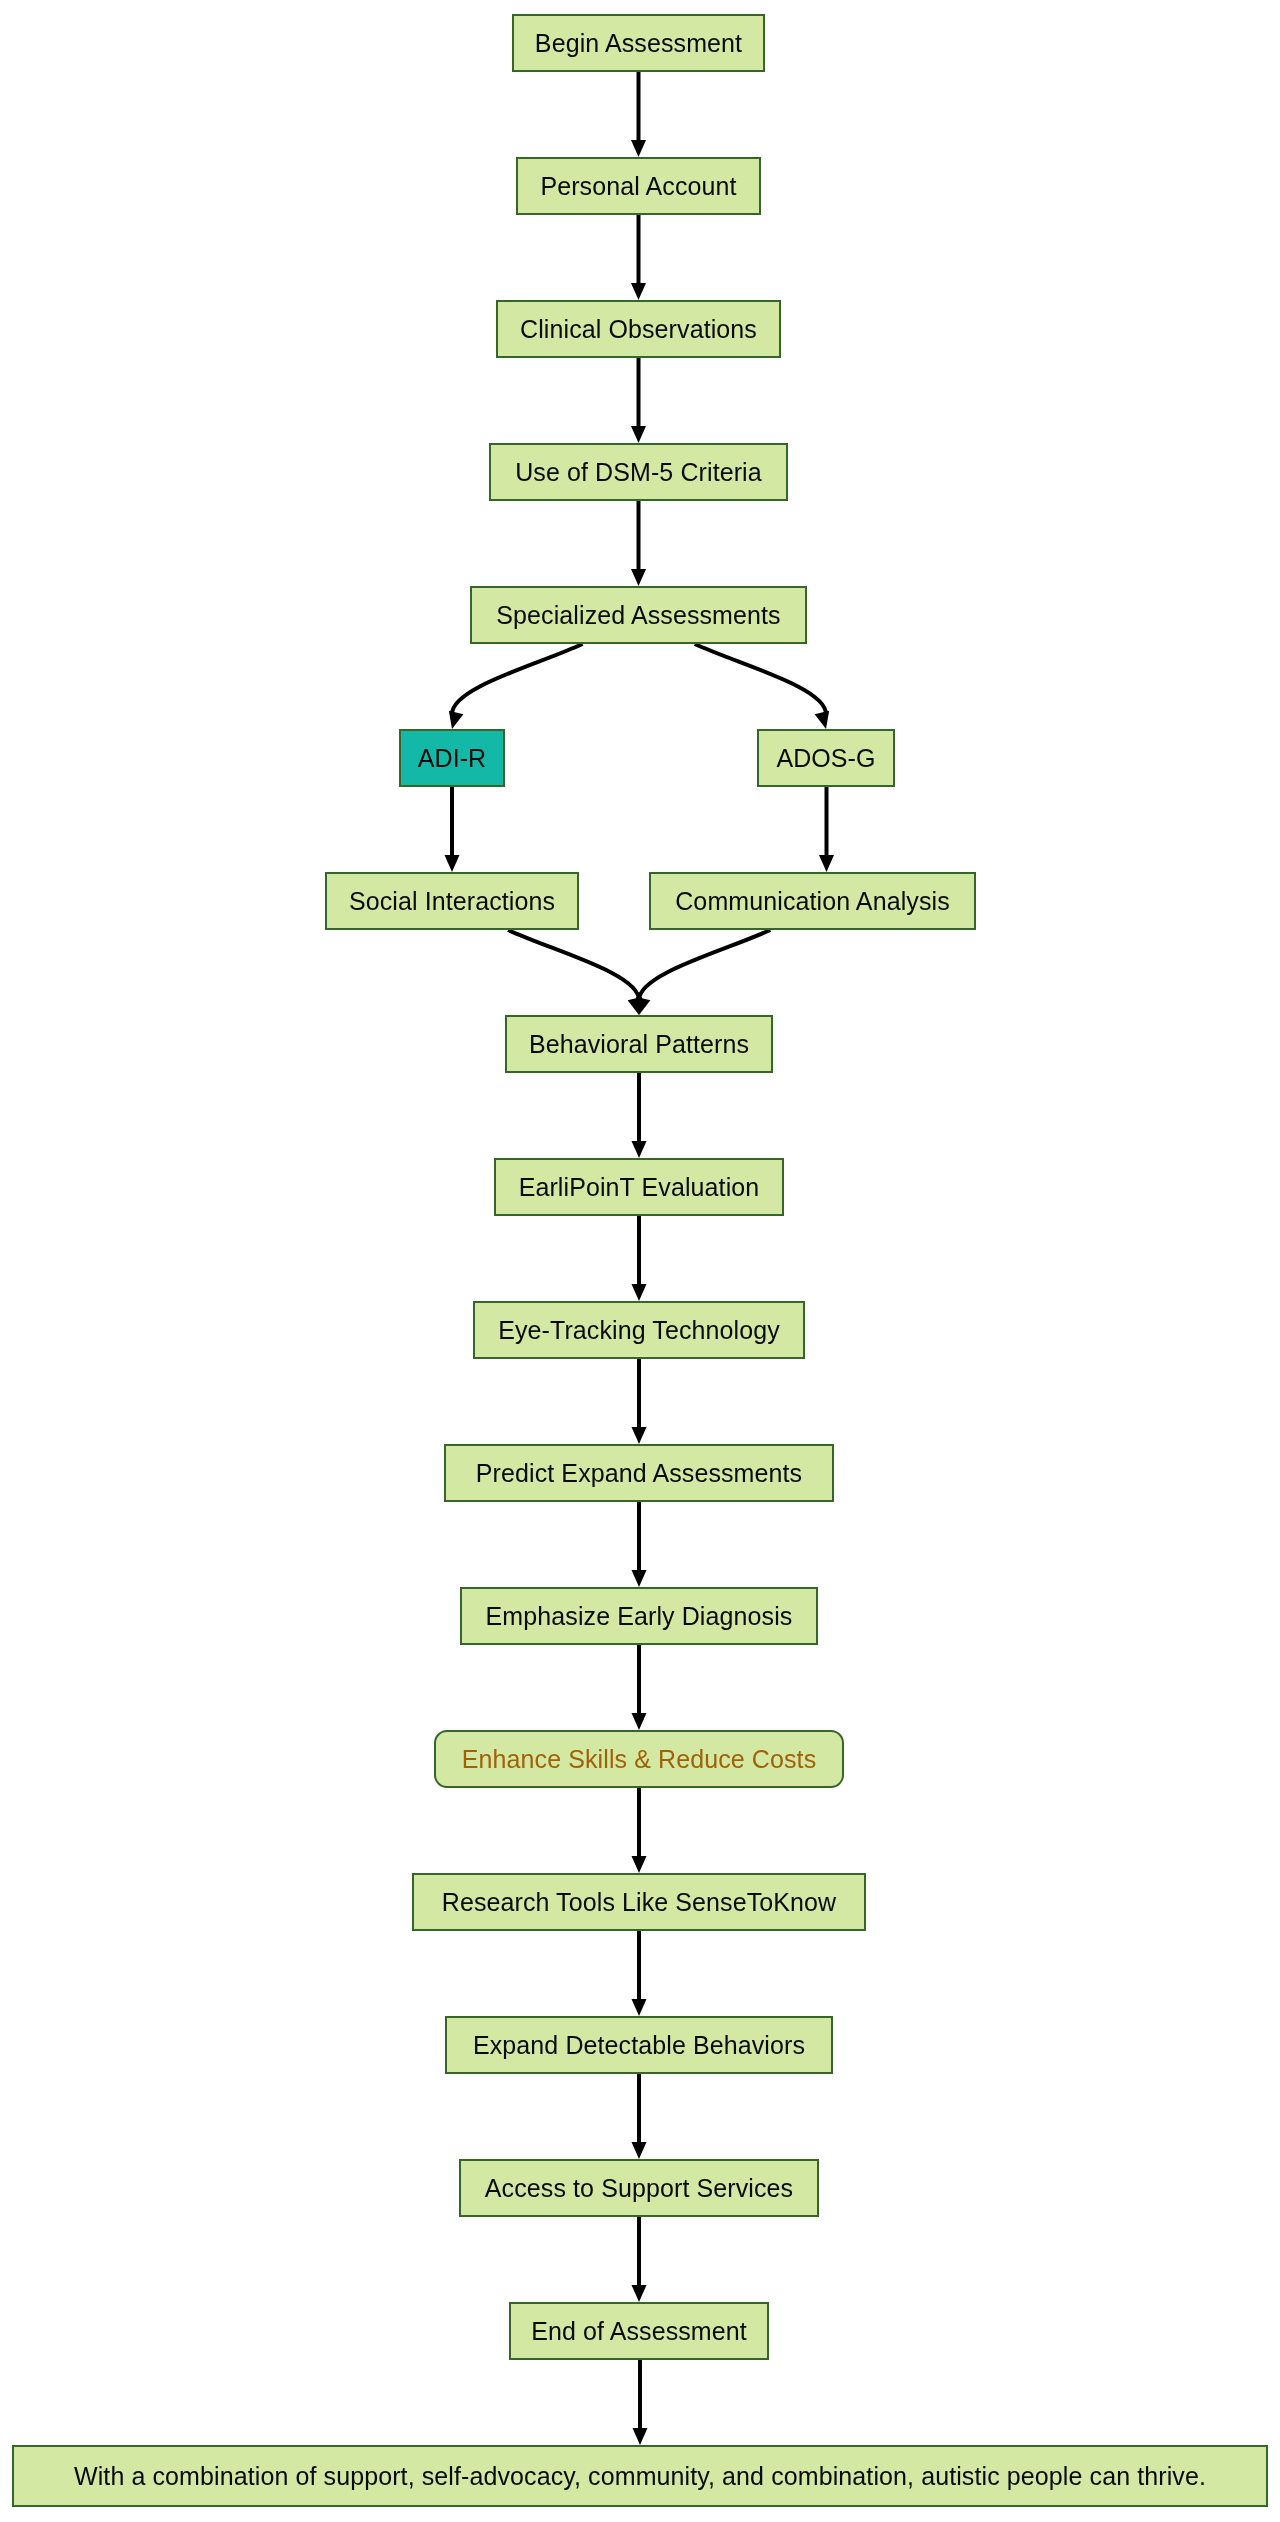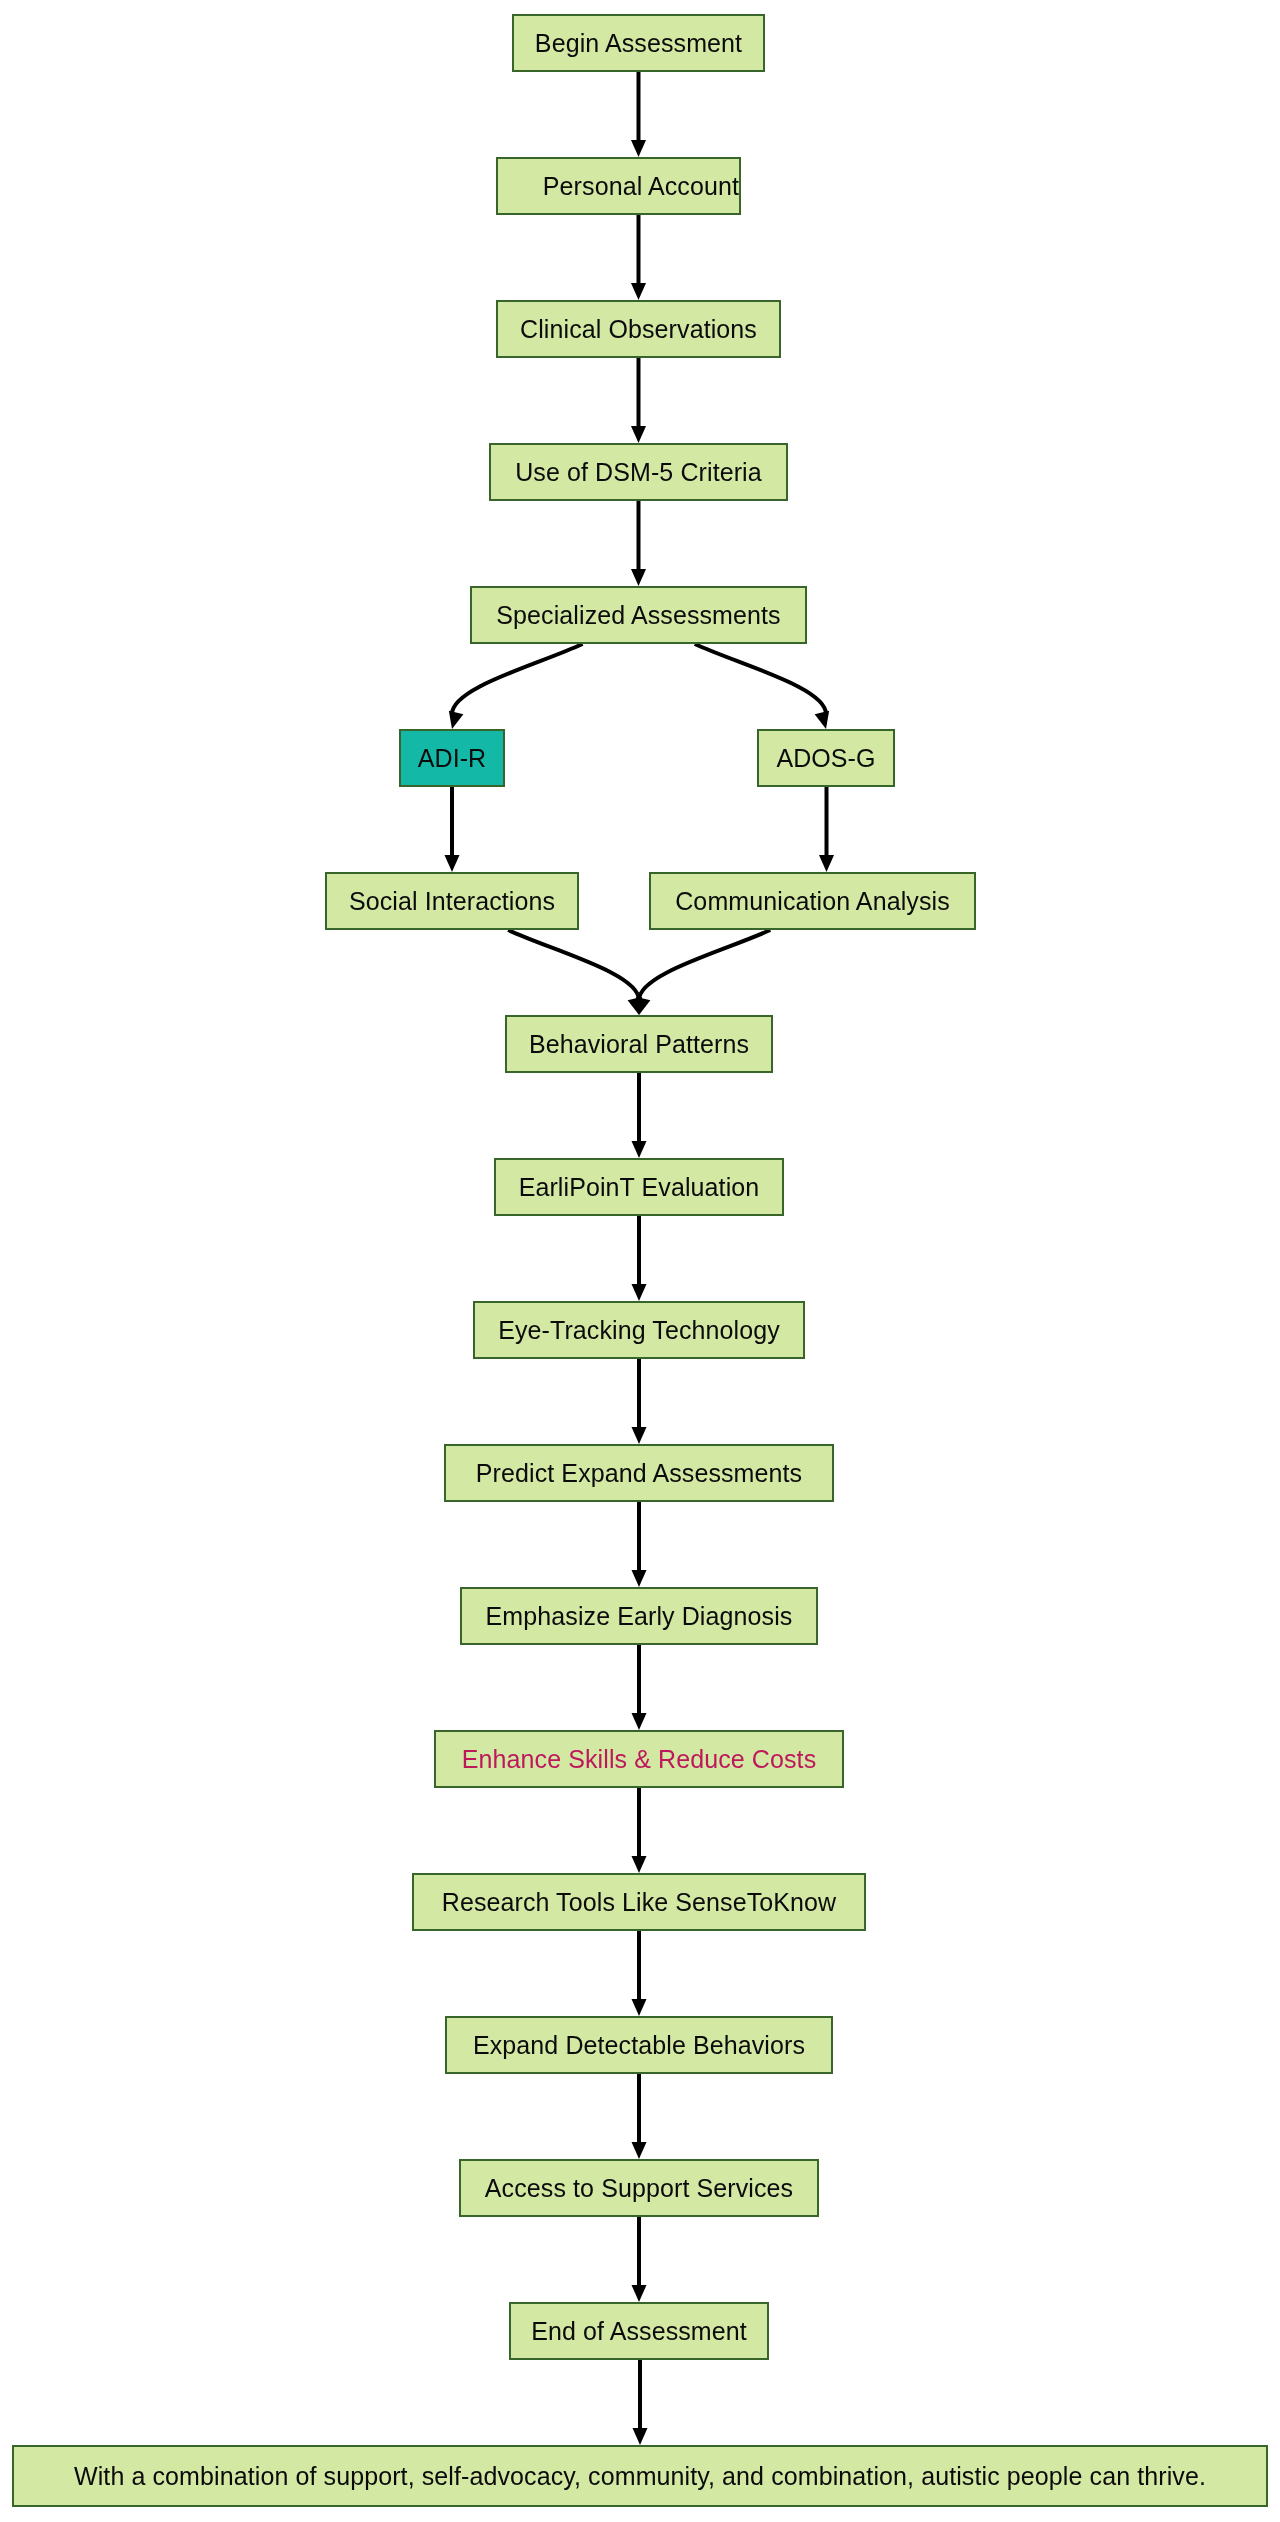--- a/index.html
+++ b/index.html
@@ -87,21 +87,21 @@
       <polygon points="-7.5,-17 7.5,-17 0,0" fill="#000000" transform="translate(639,2159) rotate(0)"></polygon>
       <path d="M 639 2217 L 639 2287" fill="none" stroke="#000000" stroke-width="4"></path>
       <polygon points="-7.5,-17 7.5,-17 0,0" fill="#000000" transform="translate(639,2302) rotate(0)"></polygon>
       <path d="M 640 2360 L 640 2430" fill="none" stroke="#000000" stroke-width="4"></path>
       <polygon points="-7.5,-17 7.5,-17 0,0" fill="#000000" transform="translate(640,2445) rotate(0)"></polygon>
     </svg>
   <div id="node-layer">
       <div class="node" style="left: 512px; top: 14px; width: 253px; height: 58px; background: rgb(211, 232, 163); border-color: rgb(56, 102, 42); color: rgb(11, 11, 11);">
         <span>Begin Assessment</span>
       </div>
-      <div class="node" style="left: 496px; top: 157px; width: 245px; height: 58px; background: rgb(211, 232, 163); border-color: rgb(56, 102, 42); color: rgb(11, 11, 11); justify-content: flex-end;">
+      <div class="node" style="left: 516px; top: 157px; width: 245px; height: 58px; background: rgb(211, 232, 163); border-color: rgb(56, 102, 42); color: rgb(11, 11, 11);">
         <span>Personal Account</span>
       </div>
       <div class="node" style="left: 496px; top: 300px; width: 285px; height: 58px; background: rgb(211, 232, 163); border-color: rgb(56, 102, 42); color: rgb(11, 11, 11);">
         <span>Clinical Observations</span>
       </div>
       <div class="node" style="left: 489px; top: 443px; width: 299px; height: 58px; background: rgb(211, 232, 163); border-color: rgb(56, 102, 42); color: rgb(11, 11, 11);">
         <span>Use of DSM-5 Criteria</span>
       </div>
       <div class="node" style="left: 470px; top: 586px; width: 337px; height: 58px; background: rgb(211, 232, 163); border-color: rgb(56, 102, 42); color: rgb(11, 11, 11);">
         <span>Specialized Assessments</span>
@@ -126,21 +126,21 @@
       </div>
       <div class="node" style="left: 473px; top: 1301px; width: 332px; height: 58px; background: rgb(211, 232, 163); border-color: rgb(56, 102, 42); color: rgb(11, 11, 11);">
         <span>Eye-Tracking Technology</span>
       </div>
       <div class="node" style="left: 444px; top: 1444px; width: 390px; height: 58px; background: rgb(211, 232, 163); border-color: rgb(56, 102, 42); color: rgb(11, 11, 11);">
         <span>Predict Expand Assessments</span>
       </div>
       <div class="node" style="left: 460px; top: 1587px; width: 358px; height: 58px; background: rgb(211, 232, 163); border-color: rgb(56, 102, 42); color: rgb(11, 11, 11);">
         <span>Emphasize Early Diagnosis</span>
       </div>
-      <div class="node" style="left: 434px; top: 1730px; width: 410px; height: 58px; background: rgb(211, 232, 163); border-color: rgb(56, 102, 42); color: #be185d;">
+      <div class="node" style="left: 434px; top: 1730px; width: 410px; height: 58px; background: rgb(211, 232, 163); border-color: rgb(56, 102, 42); color: #a16207; border-radius: 13px;">
         <span>Enhance Skills &amp; Reduce Costs</span>
       </div>
       <div class="node" style="left: 412px; top: 1873px; width: 454px; height: 58px; background: rgb(211, 232, 163); border-color: rgb(56, 102, 42); color: rgb(11, 11, 11);">
         <span>Research Tools Like SenseToKnow</span>
       </div>
       <div class="node" style="left: 445px; top: 2016px; width: 388px; height: 58px; background: rgb(211, 232, 163); border-color: rgb(56, 102, 42); color: rgb(11, 11, 11);">
         <span>Expand Detectable Behaviors</span>
       </div>
       <div class="node" style="left: 459px; top: 2159px; width: 360px; height: 58px; background: rgb(211, 232, 163); border-color: rgb(56, 102, 42); color: rgb(11, 11, 11);">
         <span>Access to Support Services</span>

